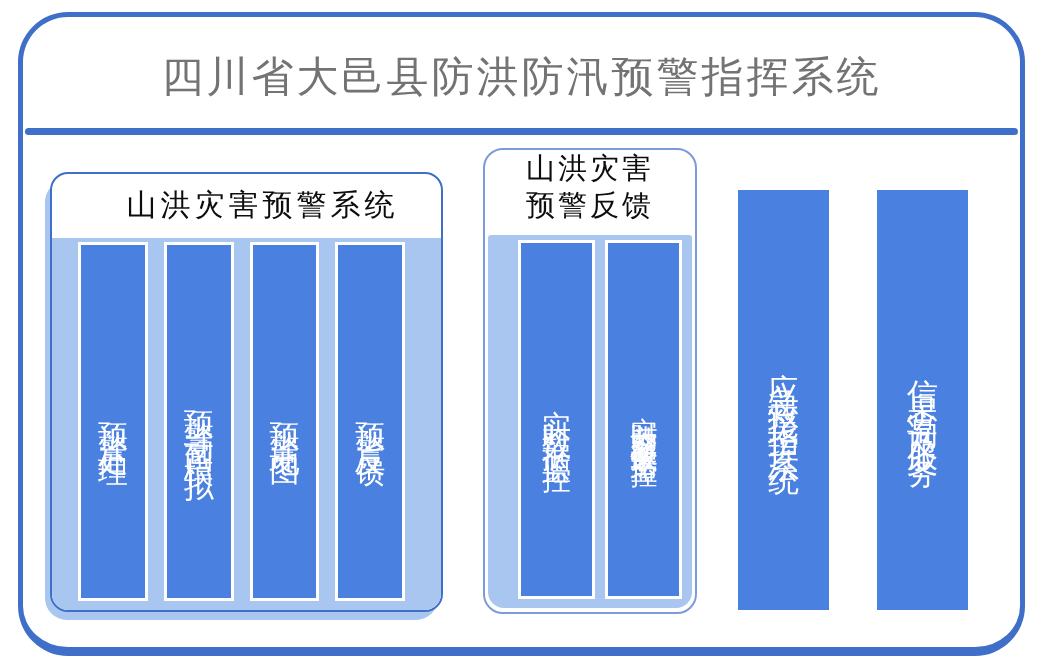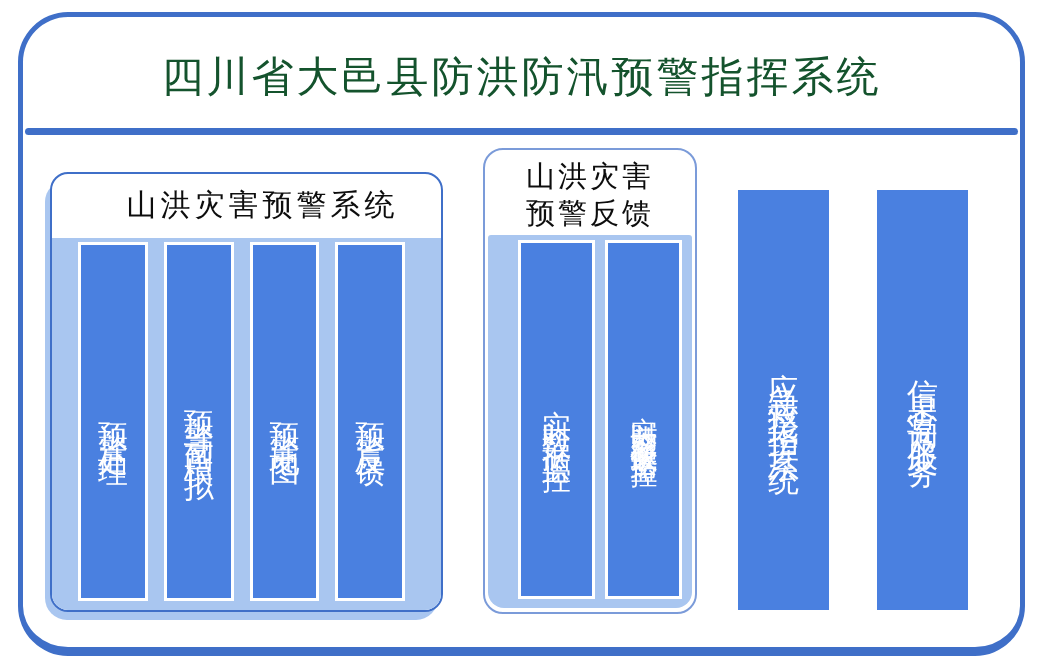--- a/index.html
+++ b/index.html
@@ -7,21 +7,21 @@
     width:1044px;height:669px;position:relative;background:#ffffff;
     font-family:"Liberation Sans","DejaVu Sans",sans-serif;overflow:hidden;
   }
   .outer{
     position:absolute;left:18px;top:12px;width:1007px;height:644px;
     box-sizing:border-box;border:5px solid #3f6fc8;border-bottom-width:9px;
     border-radius:50px;background:#ffffff;
   }
   .main-title{
     position:absolute;top:30px;left:0;right:0;text-align:center;
-    font-size:42px;line-height:60px;letter-spacing:3px;color:#14532d;
+    font-size:42px;line-height:60px;letter-spacing:3px;color:#737373;
     font-weight:400;
   }
   .divider{
     position:absolute;top:111px;left:2px;right:2px;height:7px;
     background:#3f6fc8;border-radius:4px;
   }
   .group{position:absolute;}
   .group1{left:50px;top:172px;width:393px;height:440px;}
   .group1 .shadow{
     position:absolute;left:0;top:0;width:100%;height:100%;
@@ -45,21 +45,21 @@
     display:flex;align-items:center;justify-content:center;min-width:0;
   }
   .bar-text{
     writing-mode:vertical-rl;text-orientation:upright;
     color:#ffffff;font-family:"Liberation Serif","DejaVu Serif",serif;
     font-size:30px;letter-spacing:12px;line-height:1;
   }
   .group2{left:483px;top:148px;width:214px;height:466px;}
   .group2 .box{border:2px solid #7b9bd9;border-radius:20px;overflow:visible;}
   .g2-title{
-    padding-top:8px;text-align:center;
+    text-align:center;
     font-family:"Liberation Serif","DejaVu Serif",serif;
     font-size:29px;line-height:37px;letter-spacing:3px;color:#0d0d0d;
   }
   .g2-fill{
     position:absolute;top:85px;left:3px;right:3px;bottom:4px;
     background:#a9c6f0;border-radius:3px 3px 16px 16px;
     display:flex;gap:10px;padding:5px 10px 9px 30px;box-sizing:border-box;
   }
   .g2-fill .bar-text{font-size:29px;letter-spacing:11px;}
   .g2-fill .module-bar.dense .bar-text{font-size:27px;letter-spacing:5px;}

